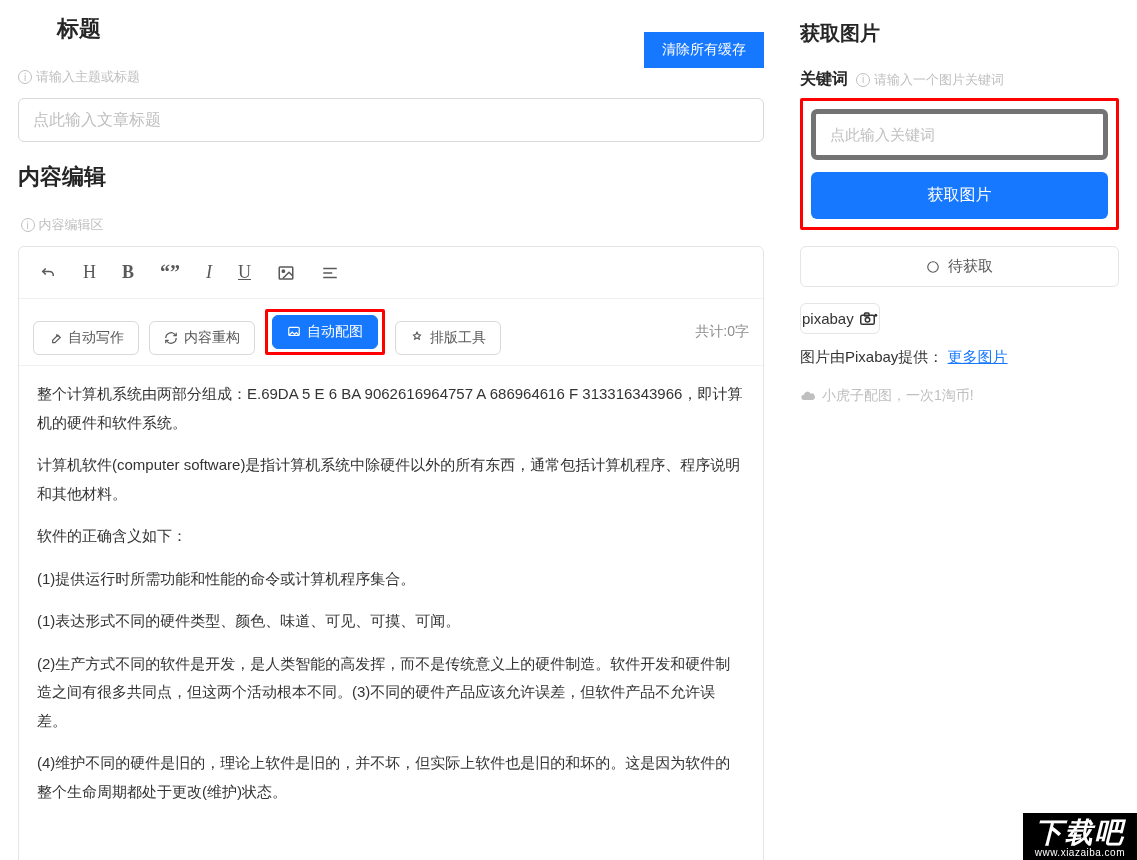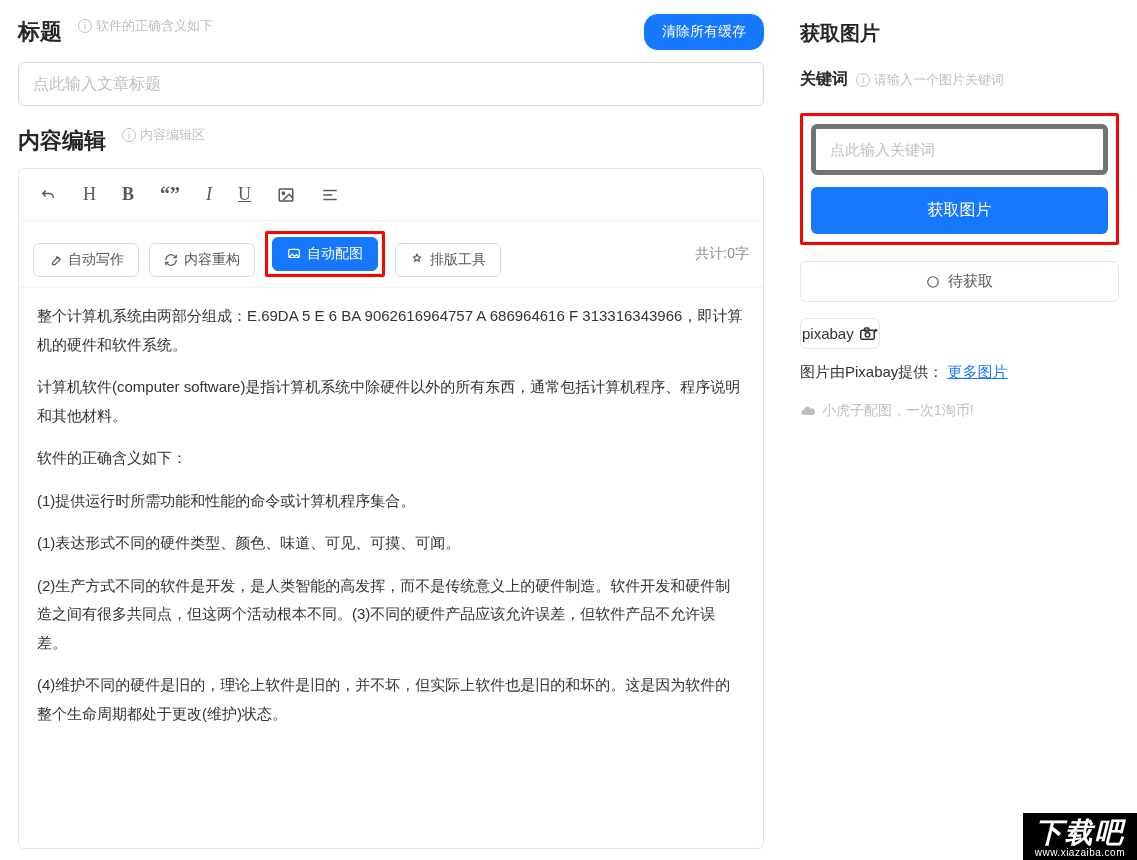--- a/index.html
+++ b/index.html
@@ -3,24 +3,24 @@
 <meta charset="utf-8">
 <style>
 * { box-sizing: border-box; margin: 0; padding: 0; }
 body { font-family: -apple-system, "Microsoft YaHei", "PingFang SC", sans-serif; background: #fff; color: #333; font-size: 14px; }
 .container { display: flex; width: 1137px; height: 860px; }
 .main { flex: 1; padding: 14px 18px; min-width: 0; }
 .sidebar { width: 355px; padding: 20px 18px; }
 
 
 .section-header { display: flex; align-items: center; justify-content: space-between; margin-bottom: 12px; }
-.section-title { font-size: 22px; font-weight: 600; color: #262626; display: flex; align-items: flex-start; gap: 16px; }
+.section-title { font-size: 22px; font-weight: 600; color: #262626; display: flex; align-items: center; gap: 24px; flex-direction: column; }
 .hint { font-size: 13px; color: #bfbfbf; font-weight: 400; display: inline-flex; align-items: center; gap: 4px; }
 .hint-icon { display: inline-flex; width: 14px; height: 14px; border: 1px solid #bfbfbf; border-radius: 50%; align-items: center; justify-content: center; font-size: 10px; color:#bfbfbf; }
-.btn-primary { background: #1677ff; color: #fff; border: none; border-radius: 14px; padding: 9px 18px; font-size: 14px; cursor: pointer; }
+.btn-primary { background: #1677ff; color: #fff; border: none; border-radius: 0; padding: 9px 18px; font-size: 14px; cursor: pointer; }
 
 .title-input { width: 100%; padding: 12px 14px; border: 1px solid #d9d9d9; border-radius: 6px; font-size: 16px; color: #333; margin-bottom: 20px; }
 .title-input::placeholder { color: #bfbfbf; }
 
 .editor-box { border: 1px solid #e5e5e5; border-radius: 6px; }
 .toolbar-row { display: flex; align-items: center; gap: 14px; padding: 10px 14px; border-bottom: 1px solid #f0f0f0; }
 .tb-btn { background: none; border: none; cursor: pointer; padding: 4px 6px; color: #595959; display: inline-flex; align-items: center; justify-content: center; }
 .tb-btn svg { width: 18px; height: 18px; }
 
 .action-row { display: flex; align-items: center; gap: 10px; padding: 10px 14px; border-bottom: 1px solid #f0f0f0; justify-content: space-between; }
@@ -28,21 +28,21 @@
 .btn-outline { background: #fff; border: 1px solid #d9d9d9; border-radius: 6px; padding: 7px 14px; font-size: 14px; color: #595959; cursor: pointer; display: inline-flex; align-items: center; gap: 6px; }
 .btn-active { background: #1677ff; color: #fff; border: 1px solid #1677ff; border-radius: 6px; padding: 7px 14px; font-size: 14px; cursor: pointer; display: inline-flex; align-items: center; gap: 6px; }
 .highlight-box { border: 3px solid #ff0000; padding: 3px 4px; border-radius: 2px; display: inline-flex; }
 .count-text { color: #8c8c8c; font-size: 14px; }
 
 .content-area { padding: 14px 18px; line-height: 1.9; font-size: 15px; color: #333; height: 560px; overflow-y: auto; }
 .content-area p { margin-bottom: 14px; }
 
 
 .side-title { font-size: 20px; font-weight: 600; color: #262626; margin-bottom: 22px; }
-.side-label { font-size: 16px; font-weight: 600; color: #262626; display: flex; align-items: center; gap: 8px; margin-bottom: 23px; }
+.side-label { font-size: 16px; font-weight: 600; color: #262626; display: flex; align-items: center; gap: 8px; margin-bottom: 8px; }
 .red-box { border: 3px solid #ff0000; padding: 8px; border-radius: 2px; margin-bottom: 16px; }
 .keyword-input { width: 100%; padding: 12px 14px; border: 5px solid #737373; border-radius: 6px; font-size: 15px; margin-bottom: 12px; }
 .keyword-input::placeholder { color: #bfbfbf; }
 .btn-wide { width: 100%; background: #1677ff; color: #fff; border: none; border-radius: 6px; padding: 13px; font-size: 16px; cursor: pointer; }
 .pending-box { border: 1px solid #e5e5e5; border-radius: 6px; padding: 10px; text-align: center; color: #595959; font-size: 15px; margin-bottom: 16px; display: flex; align-items: center; justify-content: center; gap: 8px; }
 .pixabay-badge { display: inline-flex; align-items: center; border: 1px solid #e5e5e5; border-radius: 6px; padding: 6px 1px; font-size: 15px; color: #333; margin-bottom: 14px; gap: 6px; font-weight: 500; }
 .pixabay-badge svg { width: 18px; height: 14px; }
 .provider-line { font-size: 15px; color: #333; margin-bottom: 20px; }
 .provider-line a { color: #1677ff; }
 .footer-note { font-size: 14px; color: #bfbfbf; display: flex; align-items: center; gap: 6px; }
@@ -60,21 +60,21 @@
 <body>
 
 <div class="container">
   <div class="main">
     
     <div class="section-header">
       <div class="section-title">
         <span>标题</span>
         <span class="hint">
           <span class="hint-icon">i</span>
-          <span>软件的正确含义如下</span>
+          <span>请输入主题或标题</span>
         </span>
       </div>
       <button class="btn-primary">清除所有缓存</button>
     </div>
 
     <input class="title-input" type="text" placeholder="点此输入文章标题" style="">
 
     
     <div class="section-header" style="justify-content:flex-start;">
       <div class="section-title">

